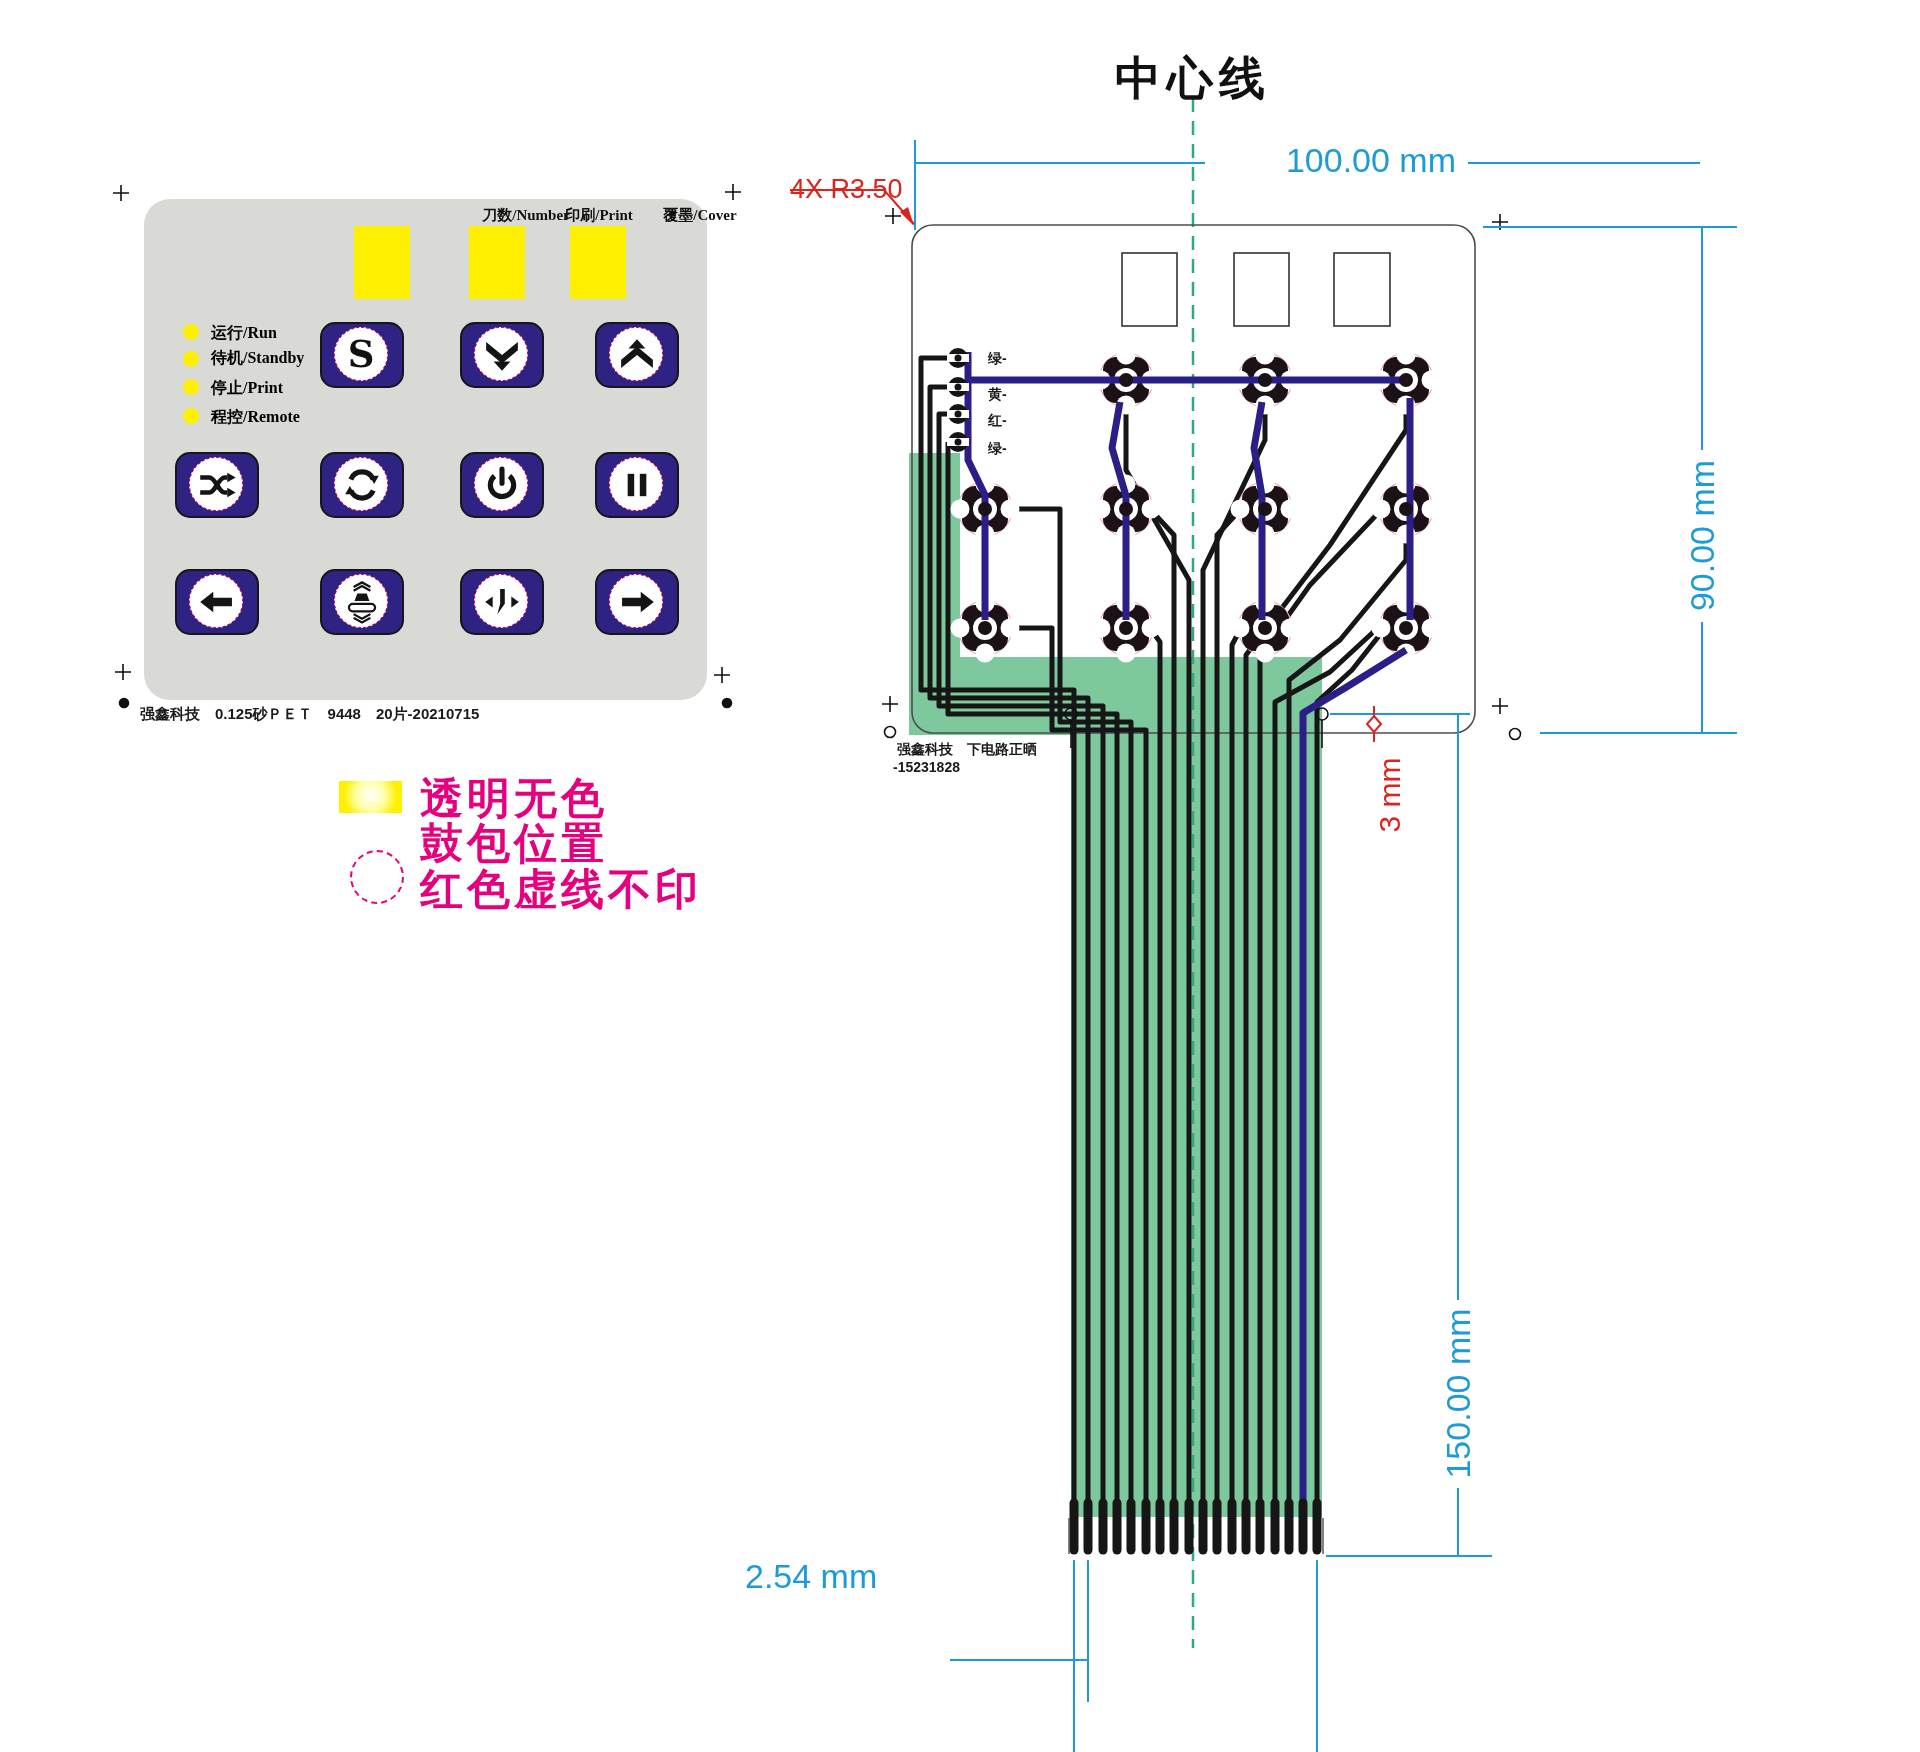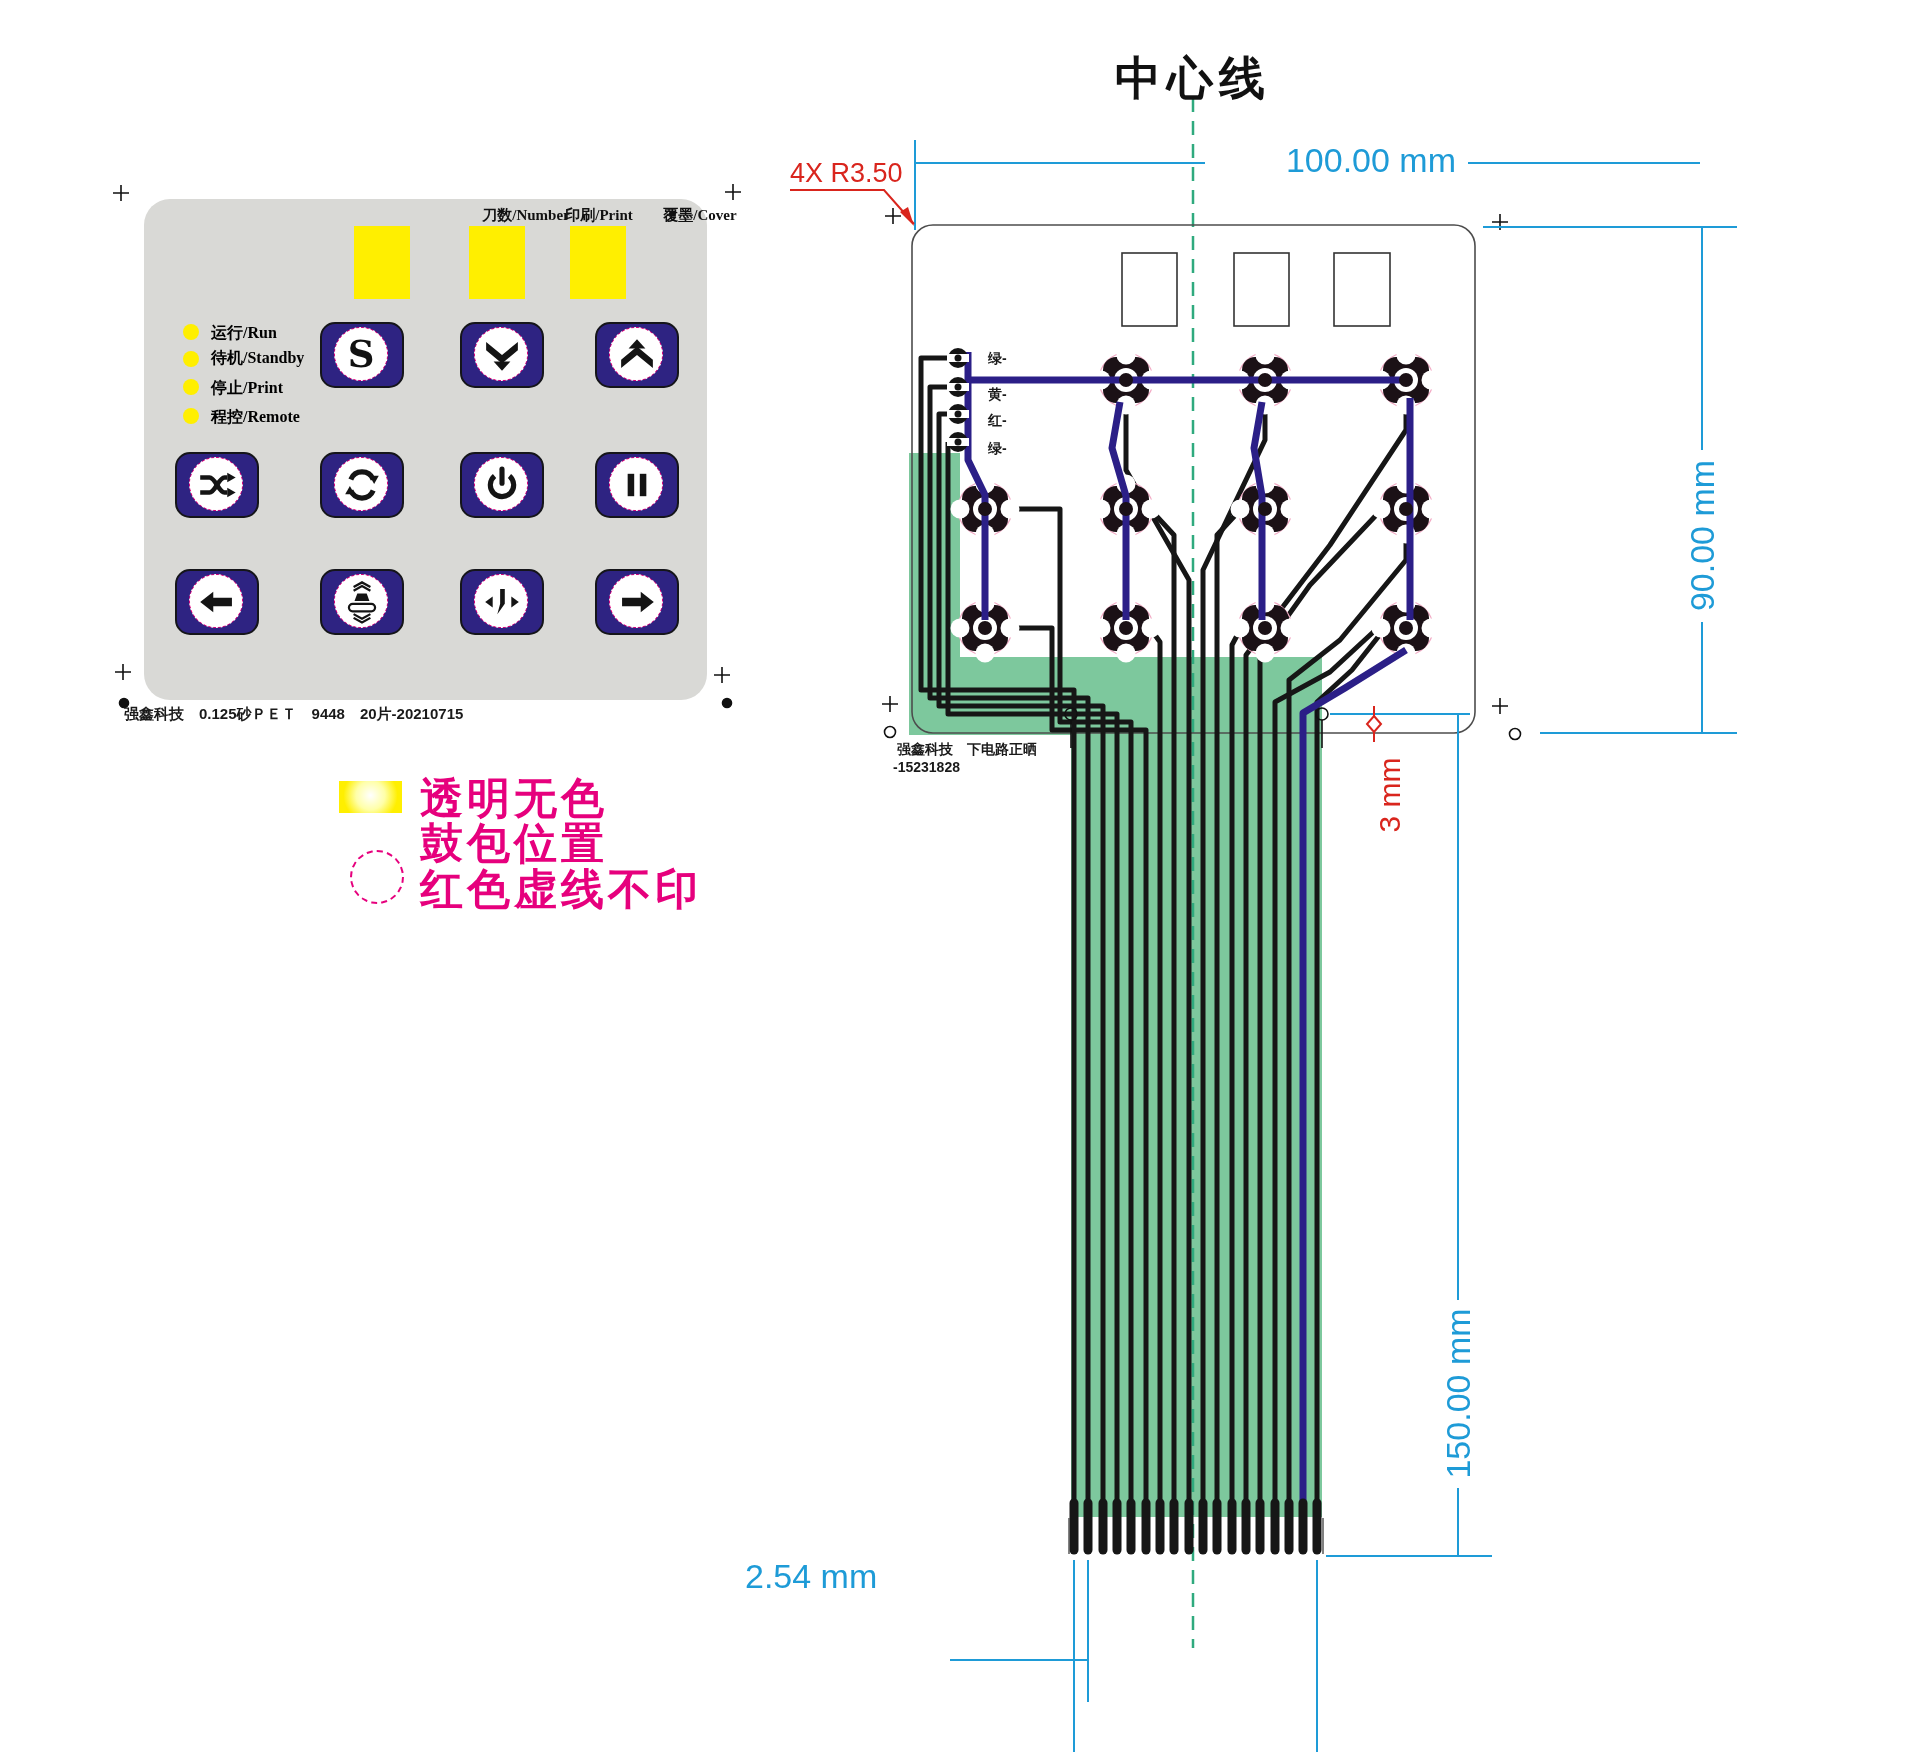--- a/index.html
+++ b/index.html
@@ -16,21 +16,21 @@
   .led{position:absolute;width:16px;height:16px;border-radius:50%;background:#ffef00;}
   .ledlab{position:absolute;left:67px;font-size:16px;font-weight:bold;color:#000000;
           font-family:"Liberation Serif", serif;white-space:nowrap;}
   .key{position:absolute;width:84px;height:66px;background:#2e2382;border:2.5px solid #15151a;
        border-radius:15px;box-sizing:border-box;}
   .disc{position:absolute;left:50%;top:50%;width:54px;height:54px;margin:-28px 0 0 -28px;
         background:#fff;border-radius:50%;border:1.5px dashed #e6007d;box-sizing:border-box;}
   .key svg{position:absolute;left:50%;top:50%;width:56px;height:56px;margin:-28px 0 0 -28px;}
   .sglyph{position:absolute;left:0;top:4px;width:100%;text-align:center;font-size:37px;
           font-weight:bold;color:#111;font-family:"DejaVu Serif", serif;}
-  #panel-footer{position:absolute;left:124px;top:705px;font-size:15px;font-weight:bold;
+  #panel-footer{position:absolute;left:140px;top:705px;font-size:15px;font-weight:bold;
                 color:#1a1a1a;z-index:3;white-space:pre;}
   
   .legend-line{position:absolute;left:420px;color:#e6007d;font-size:43px;font-weight:bold;
                letter-spacing:4px;white-space:nowrap;z-index:3;}
   #glowrect{position:absolute;left:339px;top:781px;width:63px;height:32px;z-index:3;
             background:radial-gradient(circle at 50% 45%, #ffffff 0%, #ffffa8 40%, #ffef00 75%);}
   #dashcircle{position:absolute;left:350px;top:850px;width:54px;height:54px;border-radius:50%;
               border:2.5px dashed #e6007d;z-index:3;box-sizing:border-box;}
   
   .dim{color:#1e9bd7;font-size:34px;white-space:nowrap;}
@@ -348,16 +348,16 @@
   <div class="abs cled" style="left:988px;top:440px;">绿-</div>
 
   <div class="abs cfoot" style="left:897px;top:741px;">强鑫科技　下电路正晒</div>
   <div class="abs cfoot" style="left:893px;top:759px;">-15231828</div>
 
   <div class="abs dim" style="left:1216px;top:141px;width:240px;text-align:right;">100.00 mm</div>
   <div class="abs dim vert" style="left:1602px;top:516px;width:200px;text-align:center;">90.00 mm</div>
   <div class="abs dim vert" style="left:1348px;top:1374px;width:220px;text-align:center;">150.00 mm</div>
   <div class="abs dim" style="left:745px;top:1557px;width:200px;text-align:left;">2.54 mm</div>
 
-  <div class="abs red" style="left:790px;top:158px;font-size:27px;">4X R3.50</div>
+  <div class="abs red" style="left:790px;top:174px;font-size:27px;">4X R3.50</div>
   <div class="abs red vert" style="left:1330px;top:778px;width:120px;text-align:center;font-size:30px;">3 mm</div>
 
 </div>
 
 </body></html>

